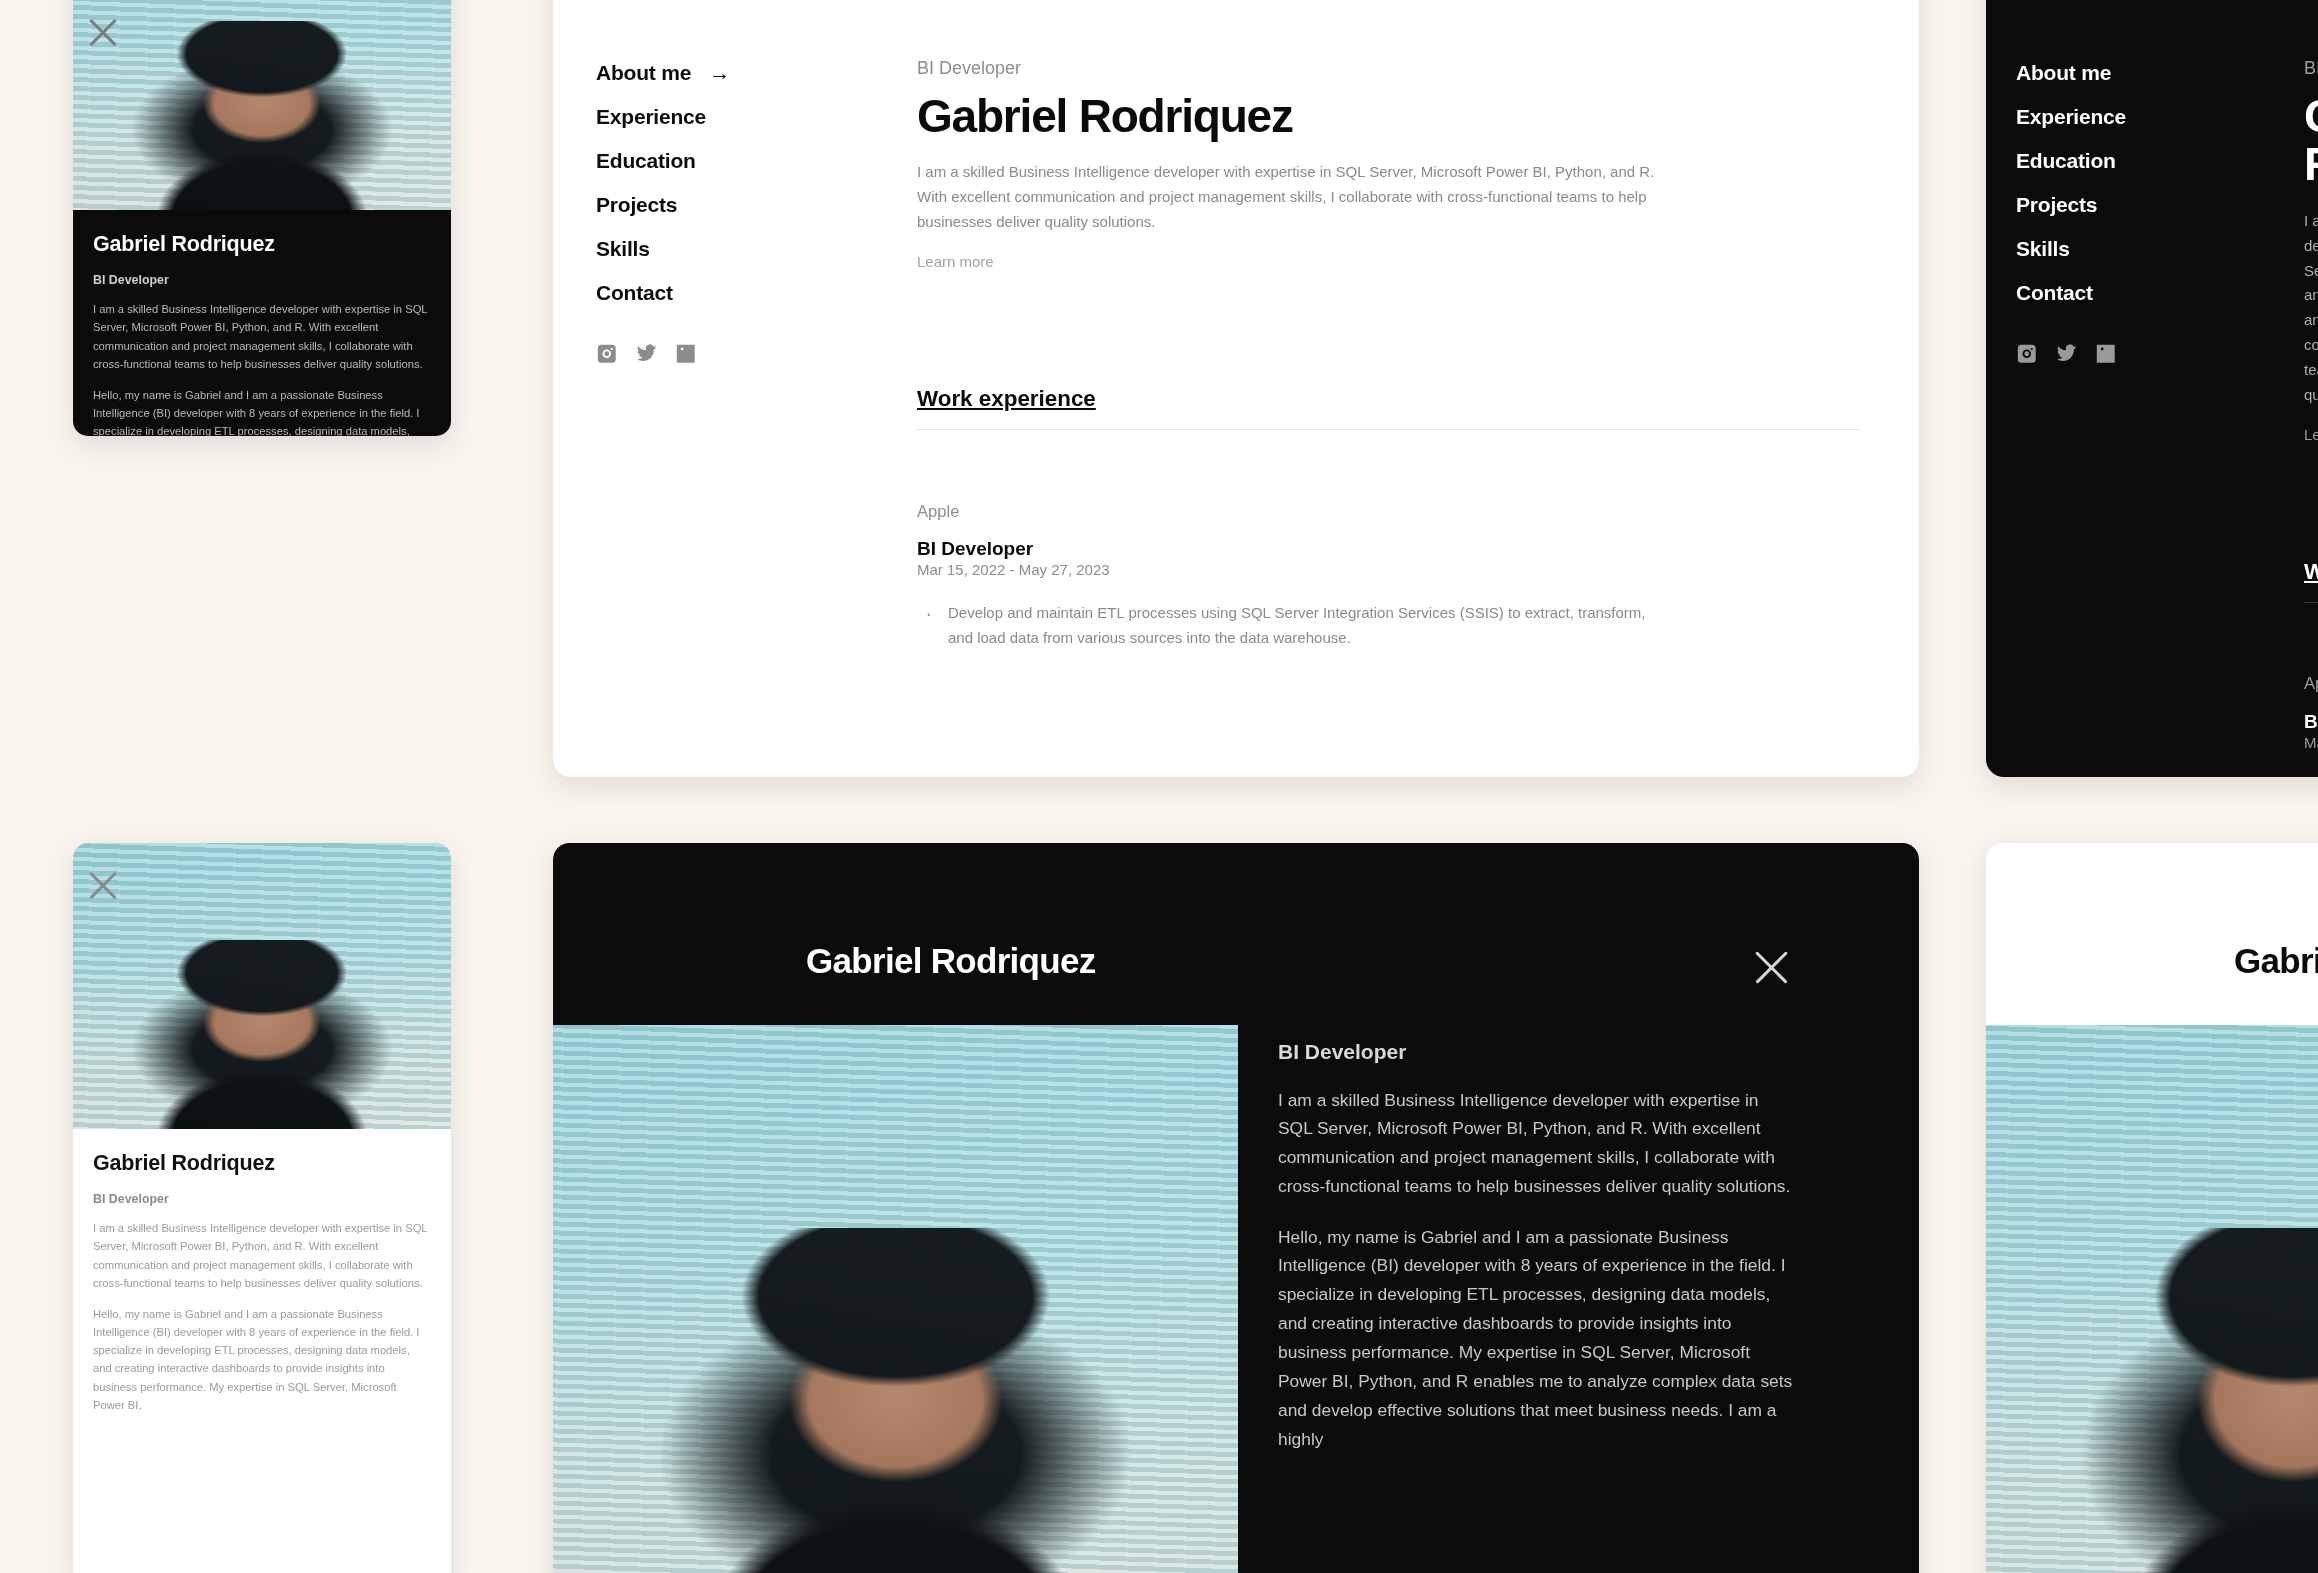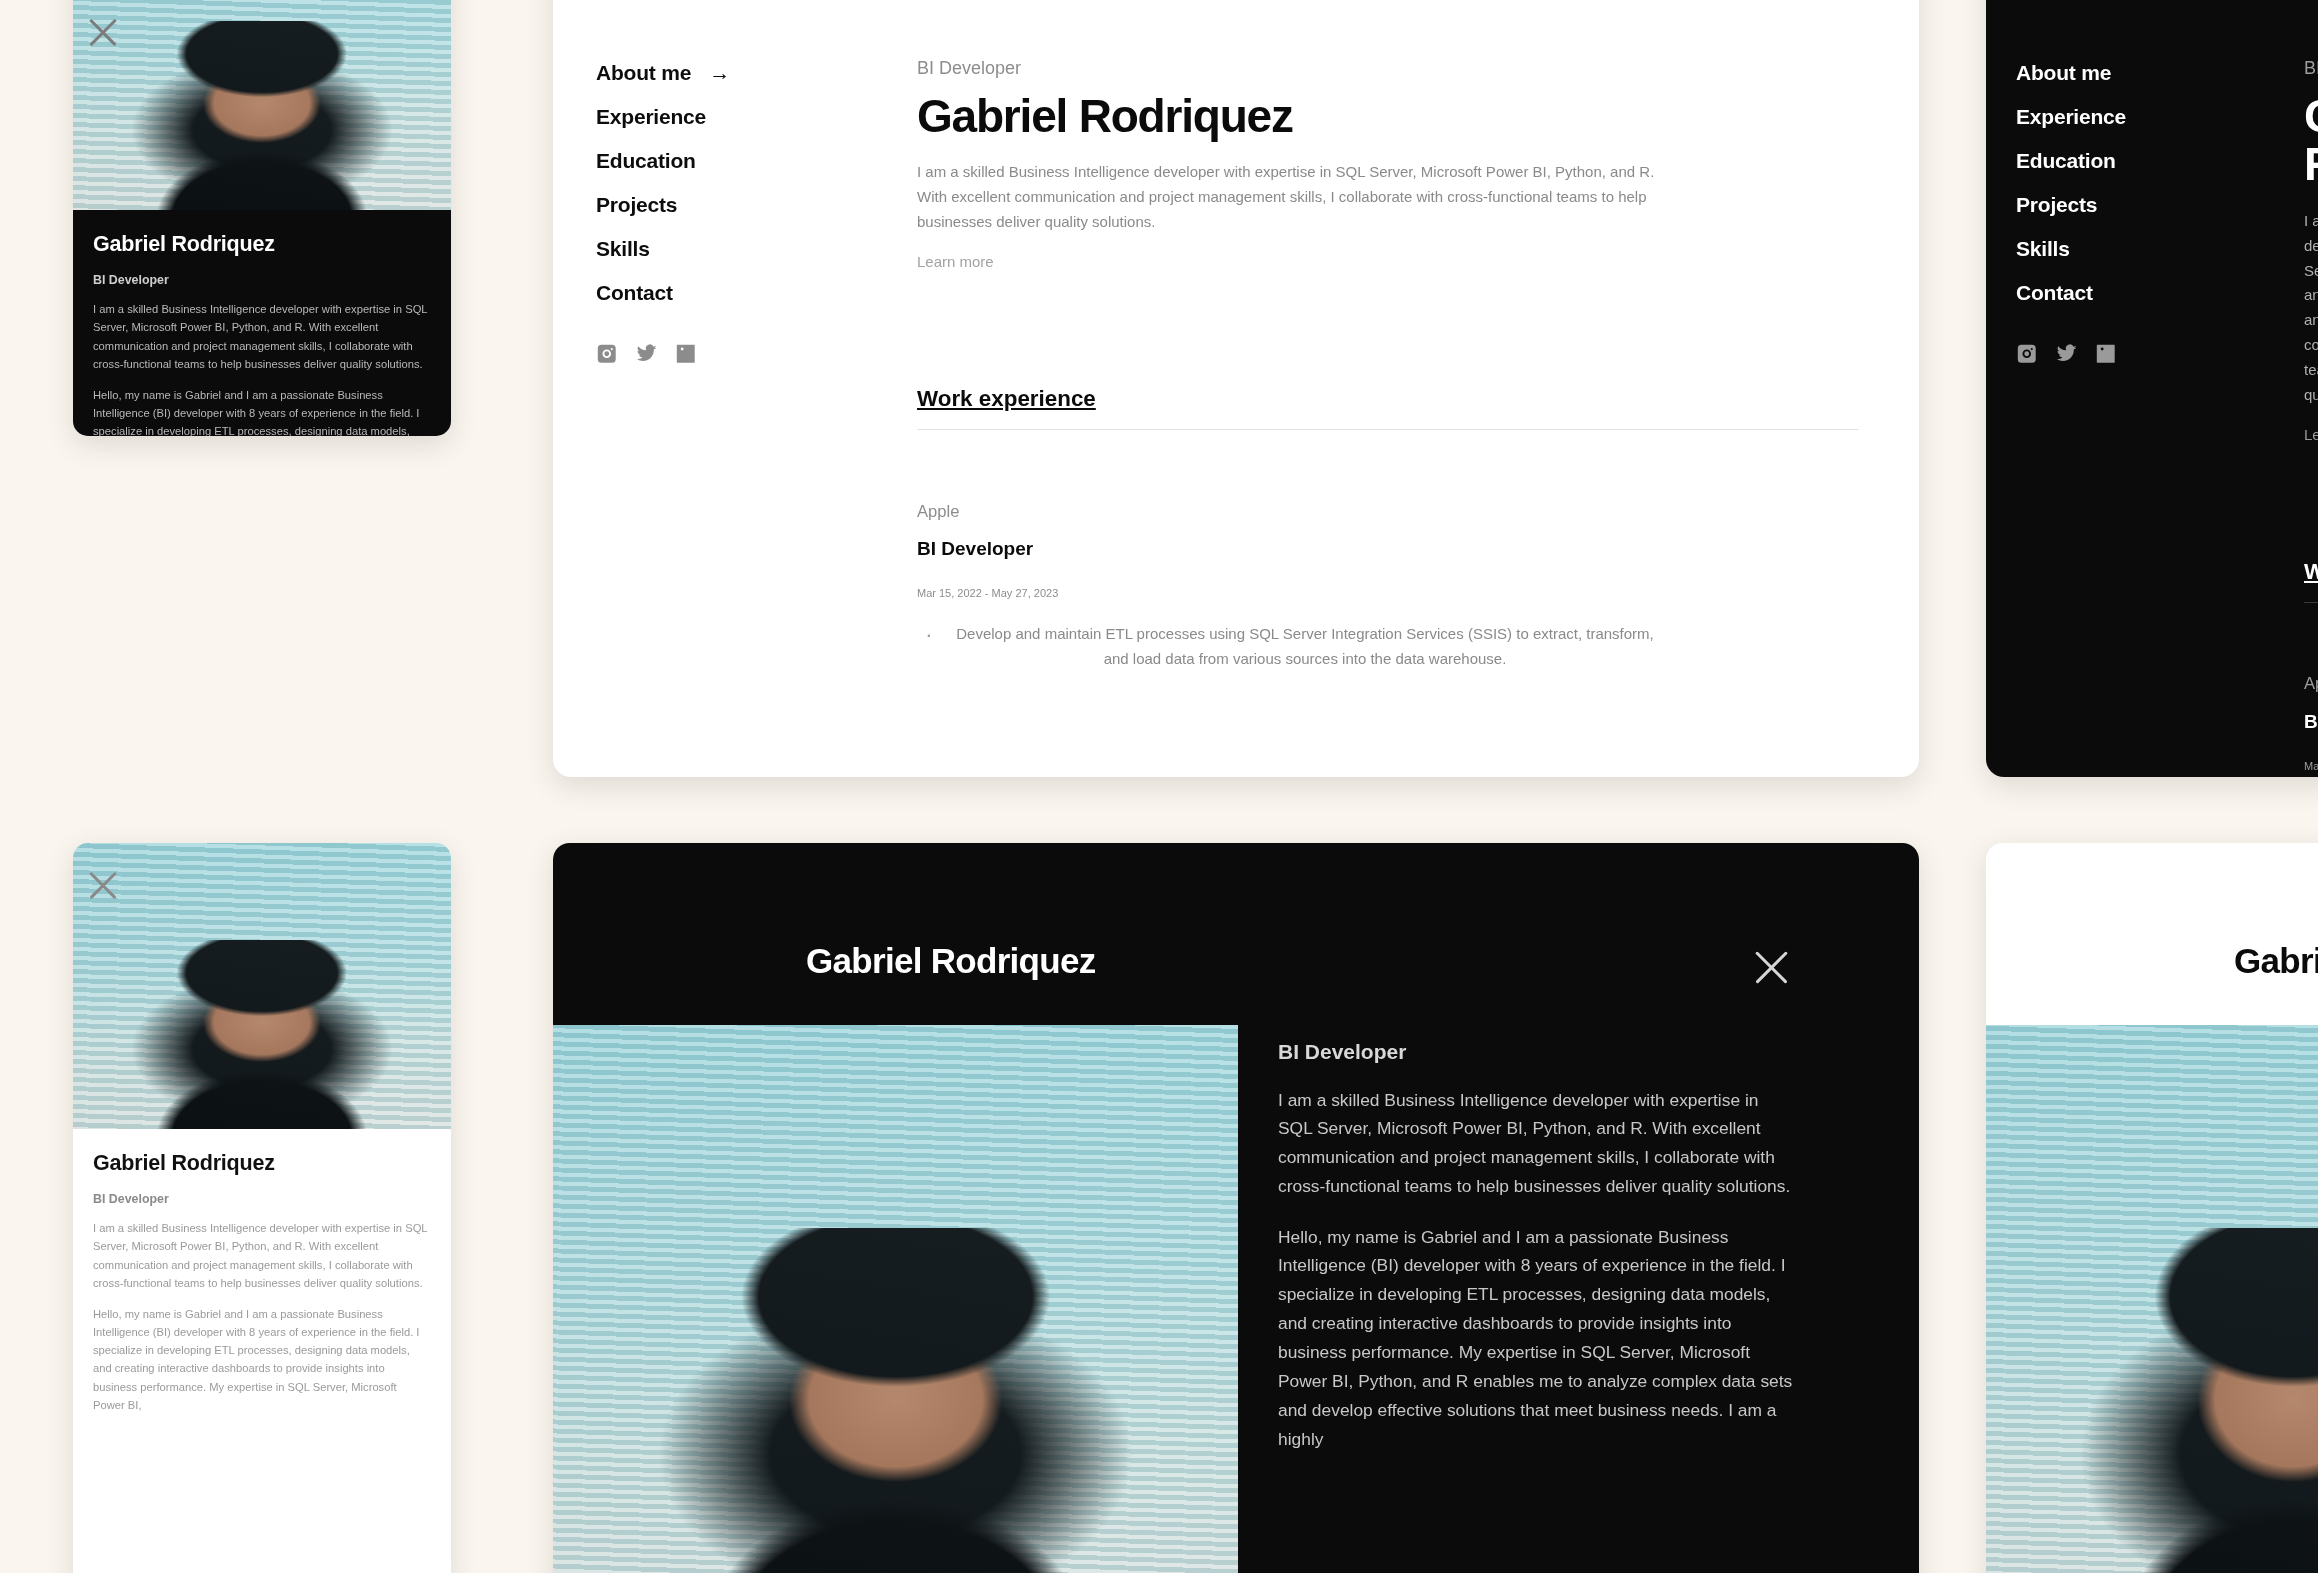--- a/index.html
+++ b/index.html
@@ -82,22 +82,22 @@
   .bigname { font-size: 46px; font-weight: 700; letter-spacing: -1.2px;
              color: #0b0b0b; margin-top: 13.2px; line-height: 1.05; }
   .lede { font-size: 15px; line-height: 1.66; color: #8a8a8a; margin-top: 20px; max-width: 749px; }
   .learn { font-size: 15px; color: #a3a3a3; margin-top: 18px; cursor: pointer; display:inline-block; }
 
   .section-h { font-size: 22.4px; font-weight: 700; color: #0b0b0b; margin-top: 116px; text-decoration: underline; }
   .rule { height: 0.8px; background: #e3e3e3; margin-top: 16.6px; }
 
   .job-org { font-size: 16.6px; color: #8d8d8d; margin-top: 72px; }
   .job-title { font-size: 19px; font-weight: 700; color: #0b0b0b; margin-top: 16.6px; }
-  .job-dates { font-size: 11px; color: #8d8d8d; margin-top: 27px; }
-  .bullets { list-style: none; margin-top: 21.5px; text-align: center; }
+  .job-dates { font-size: 15px; color: #8d8d8d; margin-top: 1px; }
+  .bullets { list-style: none; margin-top: 21.5px; }
   .bullets li { position: relative; padding-left: 31px; font-size: 15px; line-height: 1.68;
                 color: #8a8a8a; margin-bottom: 3.3px; max-width: 745px; }
   .bullets li::before { content: "·"; position: absolute; left: 8.3px; top: -3.3px;
                         font-size: 21.5px; color: #9a9a9a; }
 
   
   #card-right { left: 1986px; top: -66px; width: 613px; height: 843px;
                 background: #0b0b0b; border-radius: 18px; }
   #card-right .main-inner { padding: 124px 41px 0 30px; gap: 40px; }
   #card-right .nav { width: 248px; flex: 0 0 248px; }

